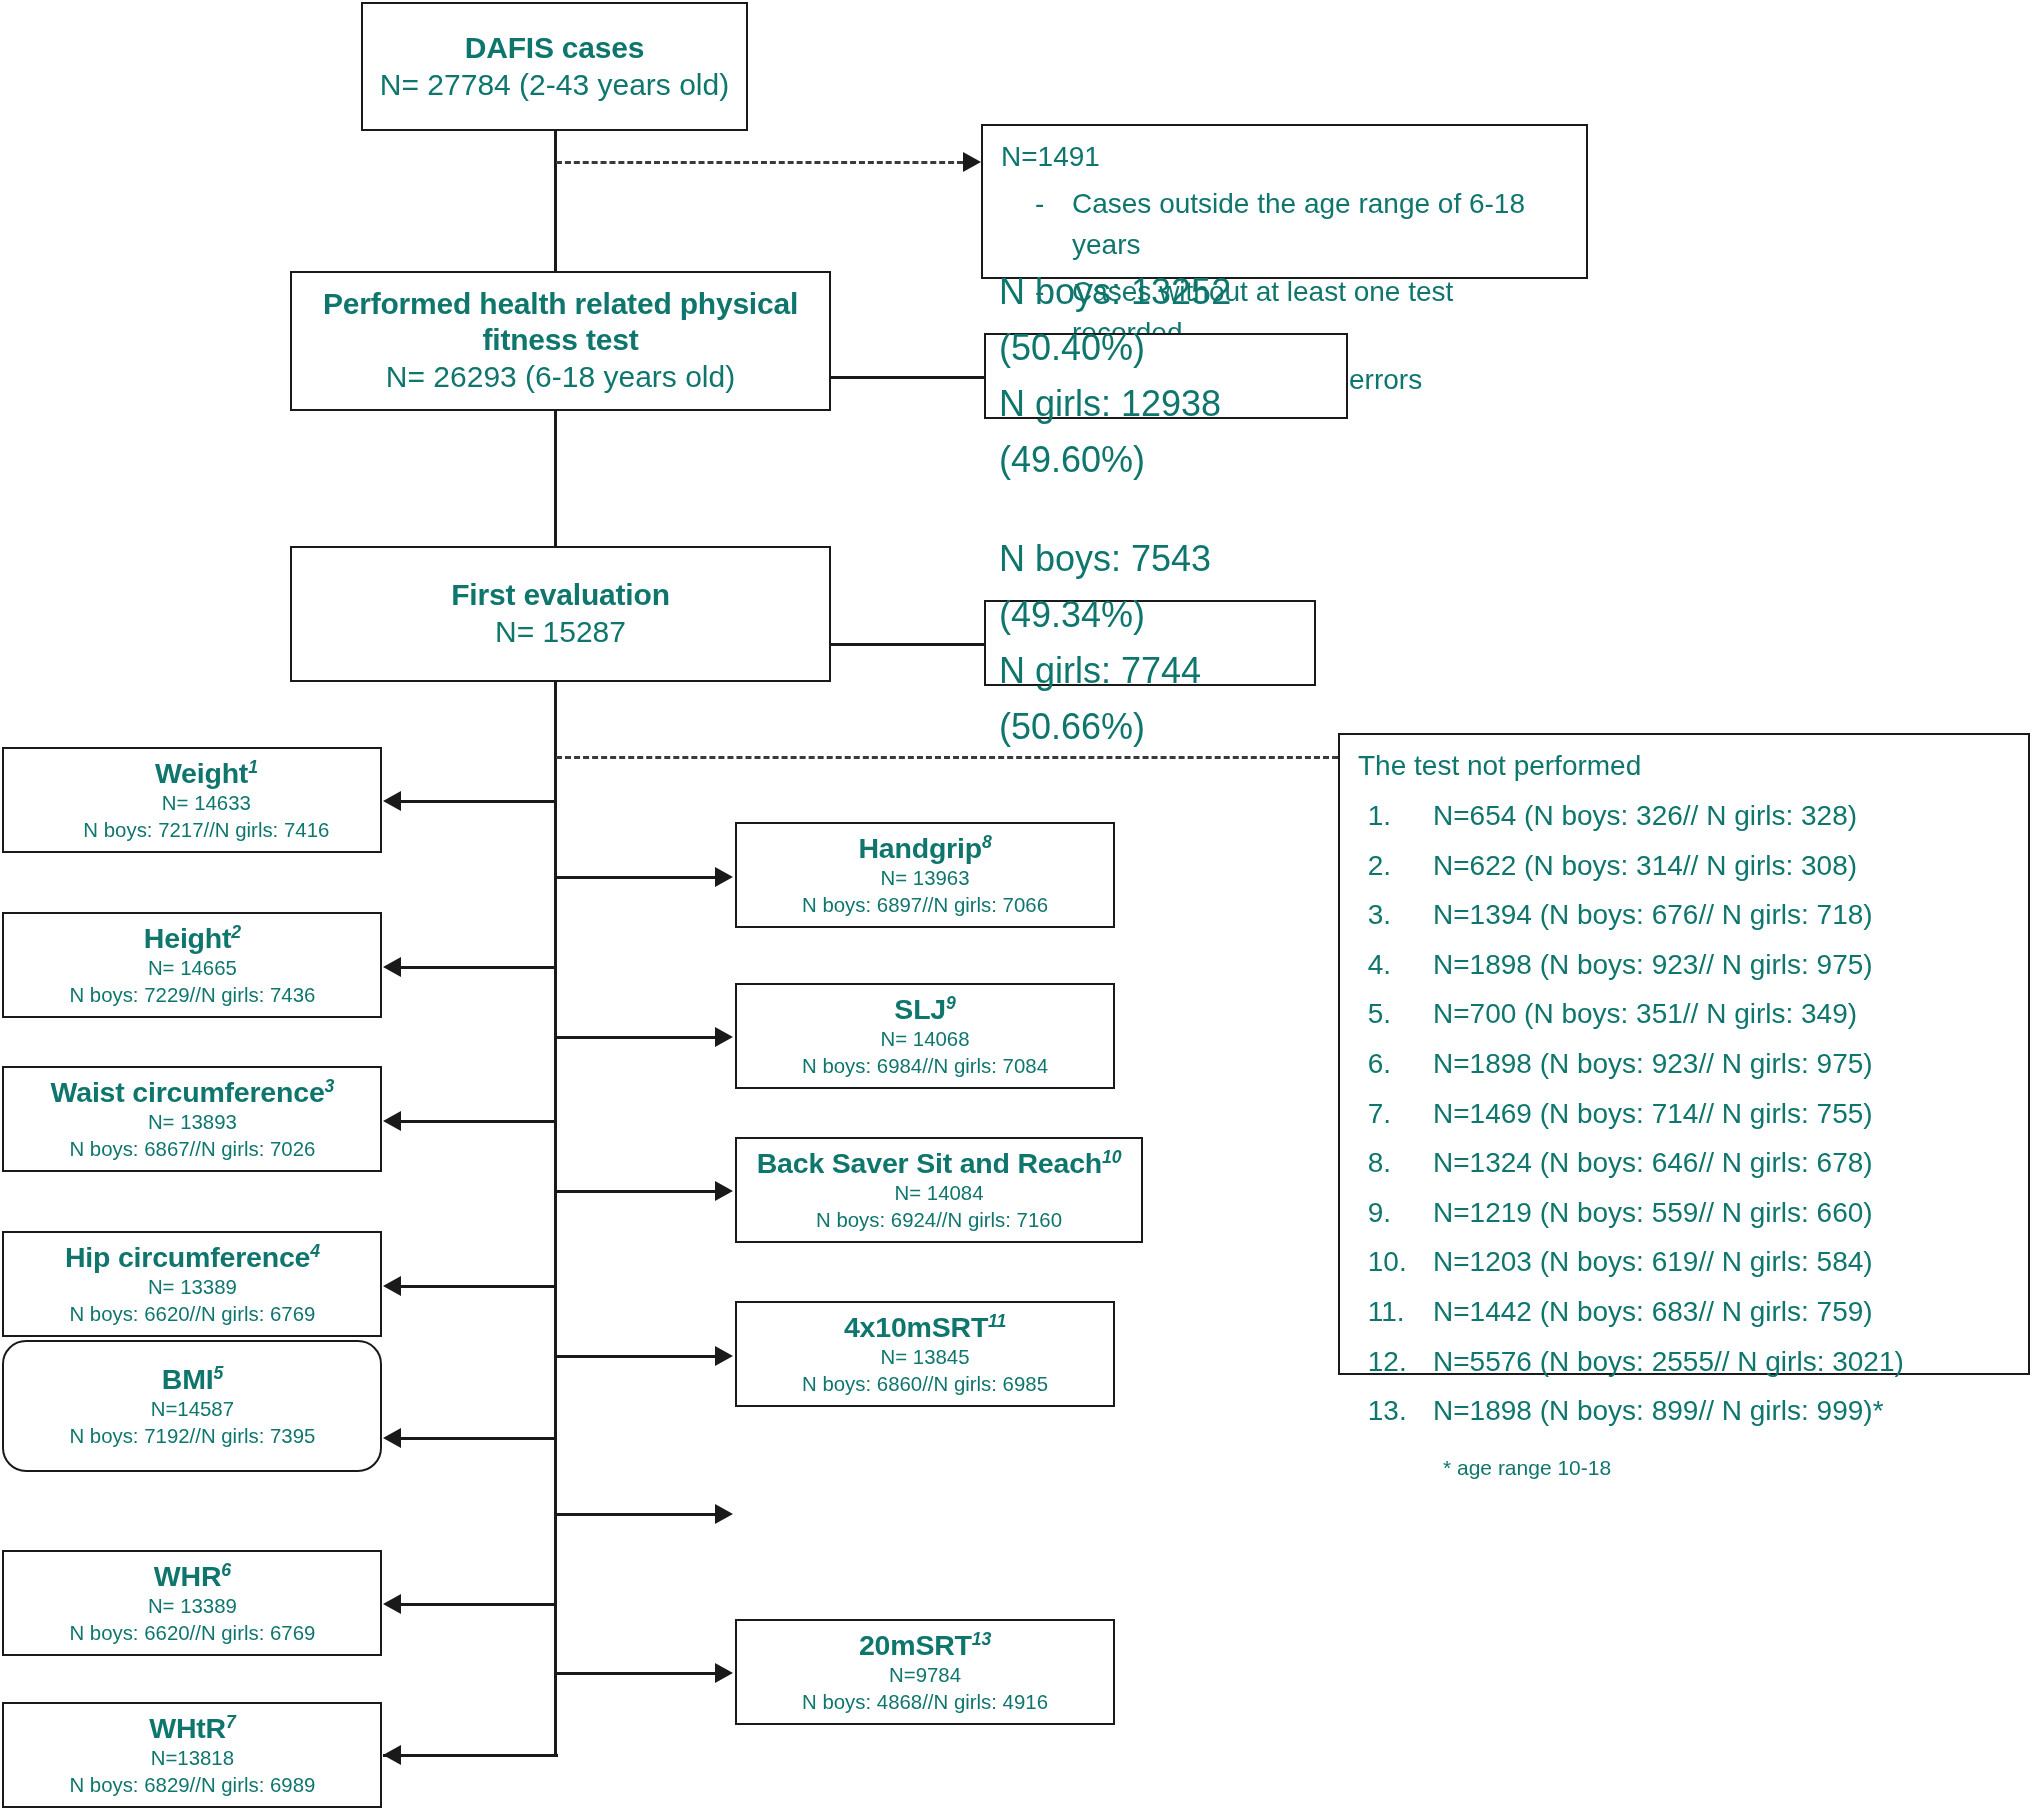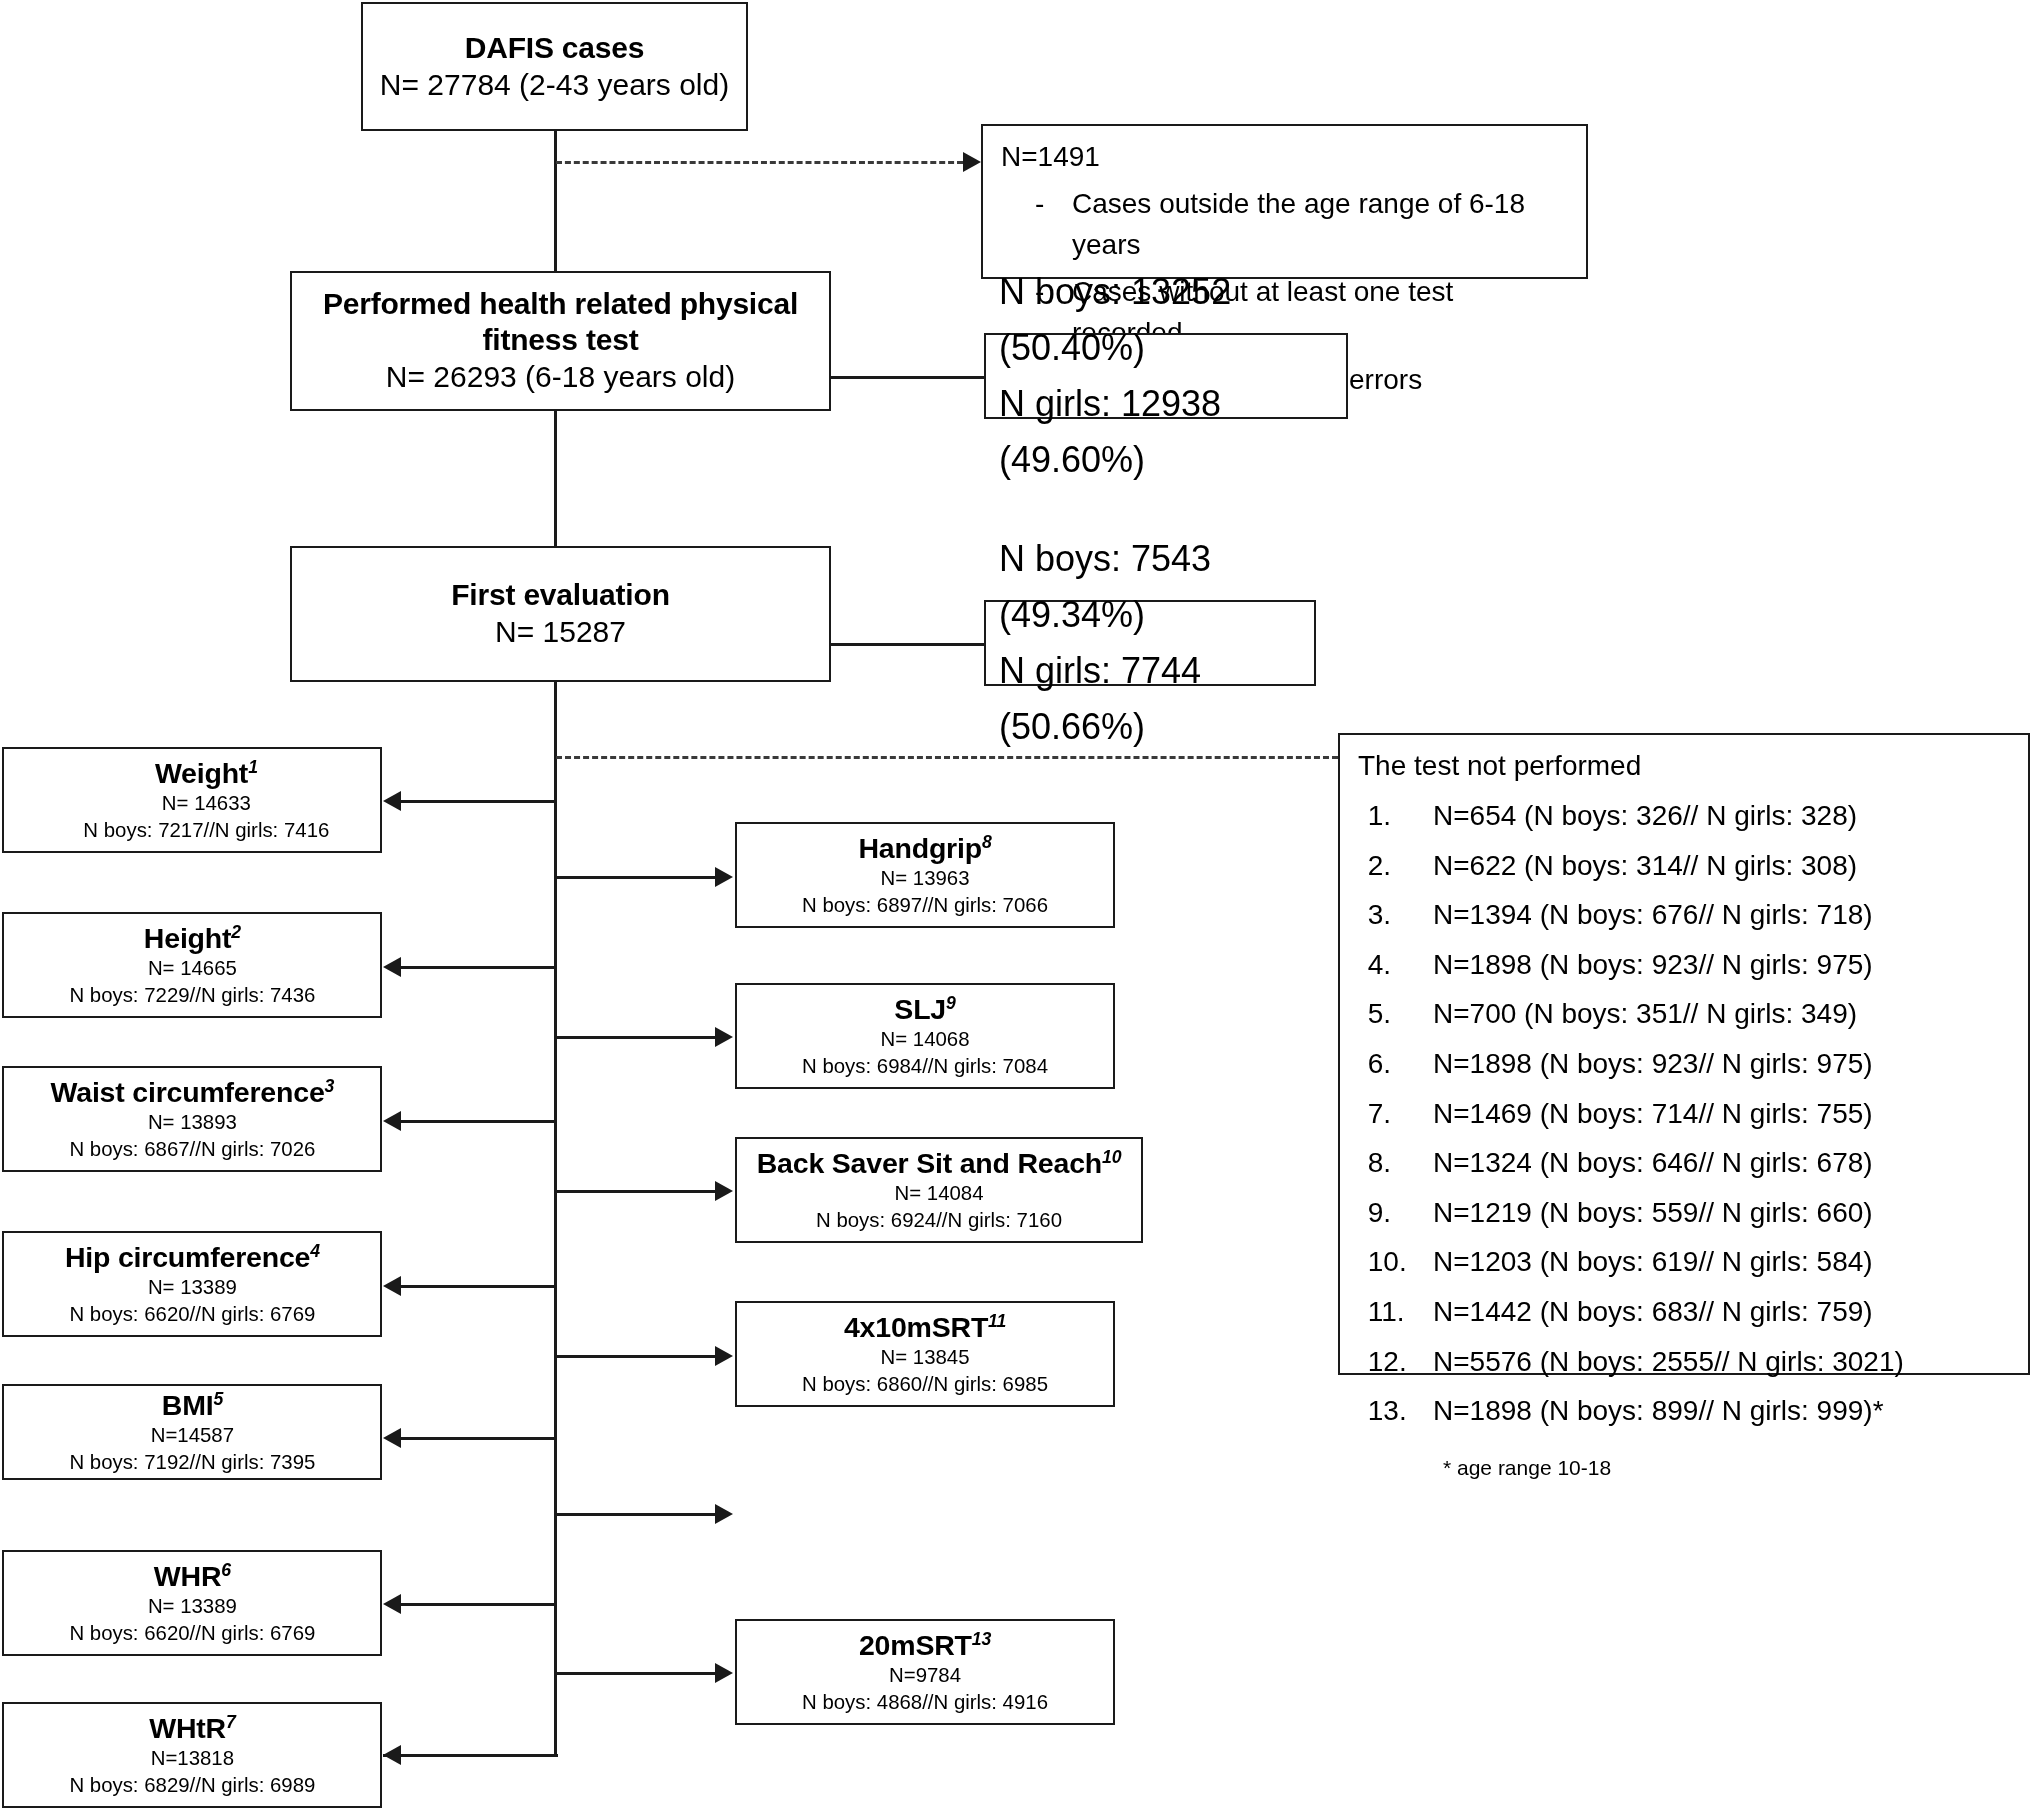--- a/index.html
+++ b/index.html
@@ -7,21 +7,21 @@
     margin: 0;
     padding: 0;
     background: #ffffff;
   }
   #canvas {
     position: relative;
     width: 2036px;
     height: 1810px;
     background: #ffffff;
     font-family: "Liberation Sans", sans-serif;
-    color: #000000;
+    color: #0f766e;
     overflow: hidden;
   }
   .box {
     position: absolute;
     box-sizing: border-box;
     border: 2.4px solid #1a1a1a;
     background: #ffffff;
     display: flex;
     flex-direction: column;
     justify-content: center;
@@ -256,21 +256,21 @@
     <div class="sub">N= 13893</div>
     <div class="sub2">N boys: 6867//N girls: 7026</div>
   </div>
 
   <div class="box" style="left:2.4px; top:1231px; width:380px; height:106px;">
     <div class="title"><span>Hip circumference</span><sup>4</sup></div>
     <div class="sub">N= 13389</div>
     <div class="sub2">N boys: 6620//N girls: 6769</div>
   </div>
 
-  <div class="box" style="left:2.4px; top:1384px; width:380px; height:96px;">
+  <div class="box" style="left:2.4px; top:1340px; width:380px; height:132px;border-radius:24px;">
     <div class="title"><span>BMI</span><sup>5</sup></div>
     <div class="sub">N=14587</div>
     <div class="sub2">N boys: 7192//N girls: 7395</div>
   </div>
 
   <div class="box" style="left:2.4px; top:1550px; width:380px; height:106px;">
     <div class="title"><span>WHR</span><sup>6</sup></div>
     <div class="sub">N= 13389</div>
     <div class="sub2">N boys: 6620//N girls: 6769</div>
   </div>

